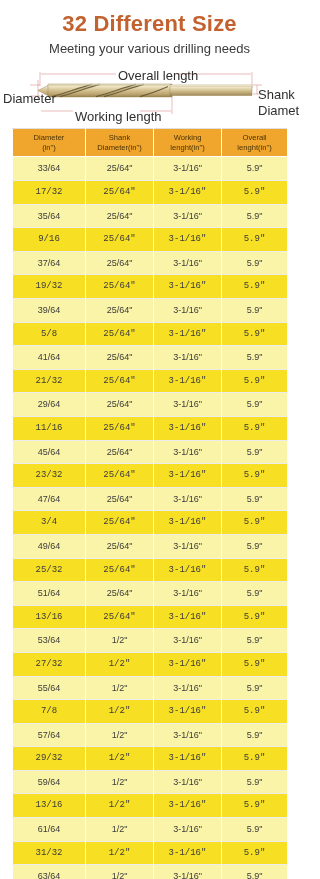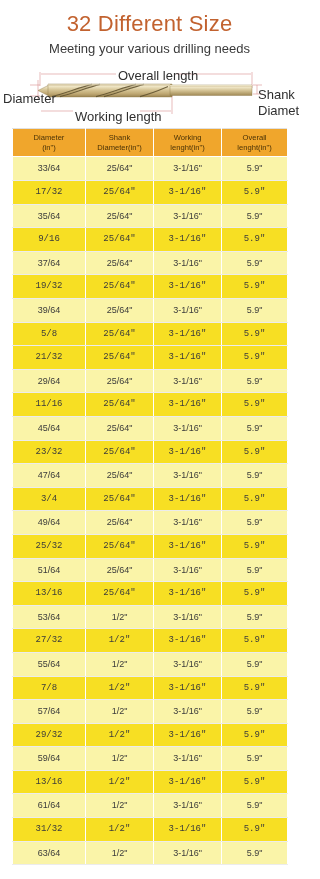--- a/index.html
+++ b/index.html
@@ -22,21 +22,21 @@
   }
 
   
   .header {
     padding-top: 12px;
     text-align: center;
   }
   .title {
     font-size: 22px;
     color: #C2622F;
-    font-weight: 400;
+    font-weight: 700;
     letter-spacing: 0.2px;
     line-height: 1.1;
     margin: 0;
   }
   .subtitle {
     font-size: 13px;
     color: #3a3a3a;
     font-weight: 400;
     margin: 6px 0 0 0;
     line-height: 1.1;
@@ -252,20 +252,26 @@
             <td>25/64"</td>
             <td>3-1/16"</td>
             <td>5.9"</td>
           </tr>
           <tr class="even">
             <td>5/8</td>
             <td>25/64"</td>
             <td>3-1/16"</td>
             <td>5.9"</td>
           </tr>
+          <tr class="odd">
+            <td>41/64</td>
+            <td>25/64"</td>
+            <td>3-1/16"</td>
+            <td>5.9"</td>
+          </tr>
           <tr class="even">
             <td>21/32</td>
             <td>25/64"</td>
             <td>3-1/16"</td>
             <td>5.9"</td>
           </tr>
           <tr class="odd">
             <td>29/64</td>
             <td>25/64"</td>
             <td>3-1/16"</td>

